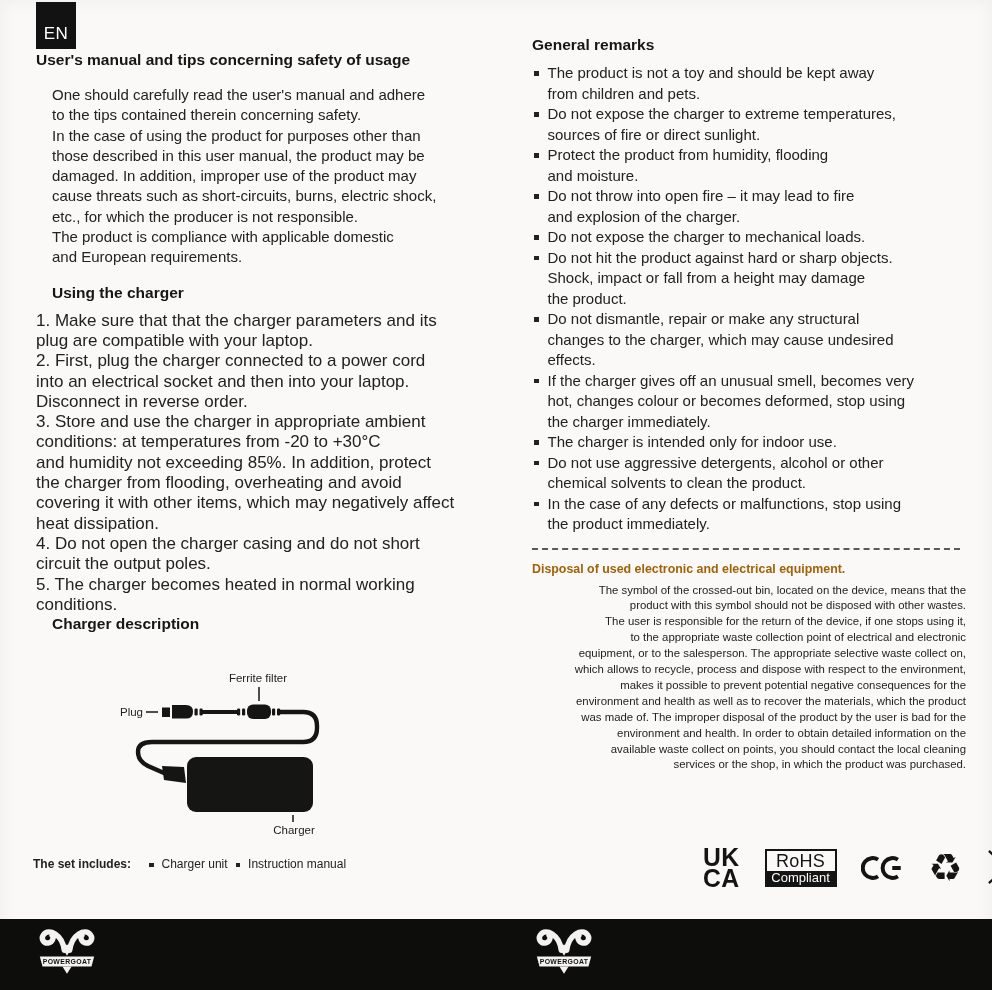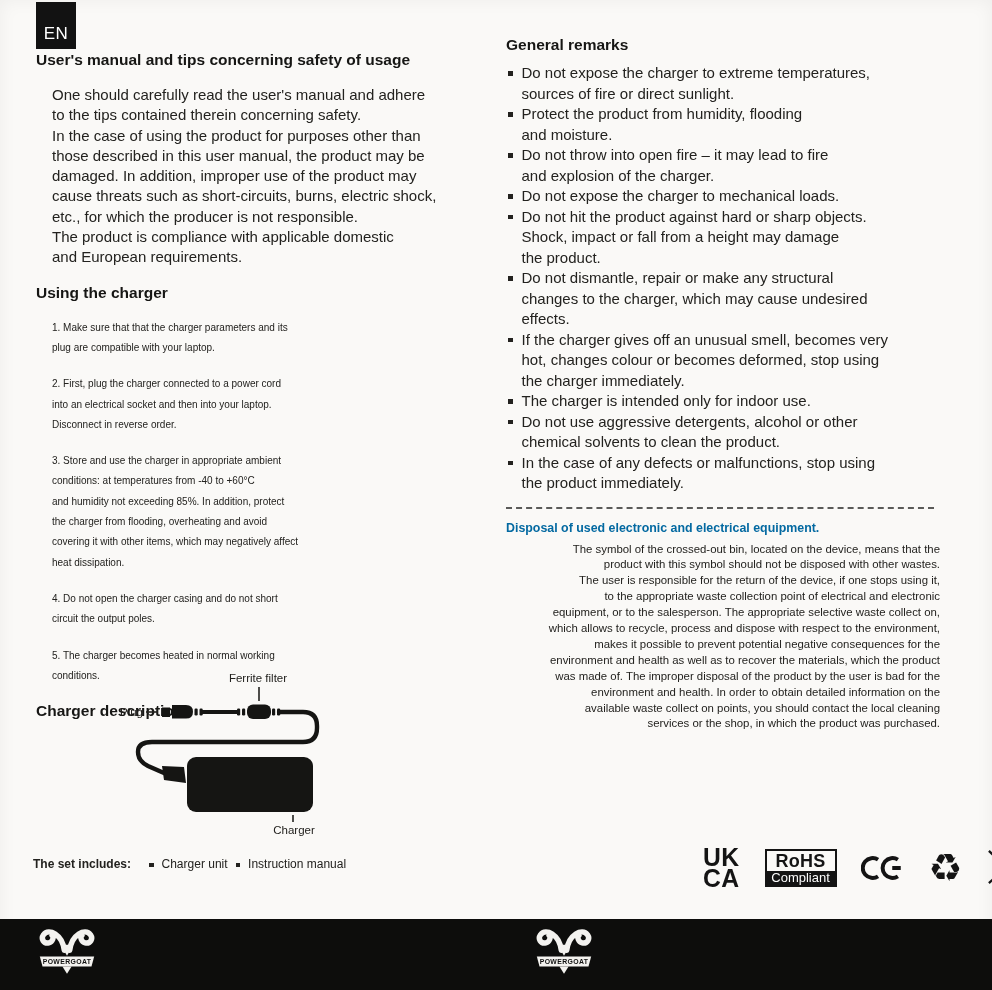--- a/index.html
+++ b/index.html
@@ -15,47 +15,47 @@
   
   .en-badge{
     position:absolute;left:36px;top:2px;width:40px;height:47px;
     background:#121212;color:#fff;
     display:flex;align-items:flex-end;justify-content:center;
     font-weight:normal;font-size:17px;padding-bottom:5px;box-sizing:border-box;
     letter-spacing:.5px;
   }
   
   .col-left{position:absolute;left:36px;top:51px;width:442px;}
-  .col-right{position:absolute;left:506px;top:36px;width:434px;}
+  .col-right{position:absolute;left:532px;top:36px;width:434px;}
   h2{font-size:15.5px;font-weight:bold;color:#161614;margin:0 0 9px 0;}
   .col-left h2{margin-top:0;}
-  .h-gap{margin-top:15px;}
+  .h-gap{margin-top:15px;margin-left:16px;}
   p.body{font-size:15px;line-height:20.3px;margin:16px;white-space:pre-line;}
-  .steps p{font-size:10px;line-height:20.3px;margin:16px;white-space:pre-line;}
+  .steps p{font-size:17px;line-height:20.3px;margin:0;white-space:pre-line;}
   
   ul.remarks{list-style:none;margin:0;padding:0;}
   ul.remarks li{display:flex;margin:0;}
   ul.remarks .sq{flex:0 0 auto;width:4.5px;height:4.5px;background:#23221f;margin:8px 9px 0 2px;}
   ul.remarks .txt{font-size:15px;line-height:20.5px;white-space:pre-line;}
   
   .dashes{border:none;border-top:2px dashed #5a5a58;margin:13px 0 12px 0;width:428px;}
-  .disposal-h{font-size:12.4px;font-weight:bold;color:#0369a1;margin:6px 0 7px 0;}
+  .disposal-h{font-size:12.4px;font-weight:bold;color:#a16207;margin:6px 0 7px 0;}
   .disposal-b{font-size:11.4px;line-height:15.9px;margin:0;white-space:pre-line;text-align:right;}
   
   .diagram{position:absolute;left:80px;top:668px;}
   .diagram text{font-family:"Liberation Sans",sans-serif;fill:#23221f;}
   
   .set-row{position:absolute;left:33px;top:857px;display:flex;align-items:center;font-size:12px;}
   .set-row .lbl{font-weight:bold;margin-right:10px;}
   .set-row .sq{width:4.5px;height:4.5px;background:#23221f;margin:2px 8px 0 8px;}
   
   .certs{position:absolute;left:702px;top:845px;display:flex;align-items:center;gap:24px;}
   .ukca{font-weight:800;font-size:26px;line-height:21px;letter-spacing:.5px;color:#141414;transform:scaleX(.95);}
   .rohs{border:2.5px solid #141414;width:68px;text-align:center;background:#faf9f7;}
-  .rohs .r1{font-weight:700;font-size:18px;line-height:20px;color:#141414;letter-spacing:.3px;}
+  .rohs .r1{font-weight:400;font-size:18px;line-height:20px;color:#141414;letter-spacing:.3px;}
   .rohs .r2{background:#141414;color:#fdfdfd;font-size:13px;line-height:14px;padding:0 2px;}
   .recycle{font-family:"DejaVu Sans",sans-serif;font-size:38px;line-height:40px;color:#141414;}
   
   .footer-bar{position:absolute;left:0;top:919px;width:992px;height:71px;background:#0d0d0c;}
   .goat{position:absolute;top:5px;}
   .goat.g1{left:38px;}
   .goat.g2{left:535px;}
   .goat text{font-family:"Liberation Sans",sans-serif;font-weight:bold;fill:#111;}
 </style>
 </head>
@@ -80,21 +80,21 @@
 and European requirements.</p>
 
     <h2 class="h-gap">Using the charger</h2>
     <div class="steps">
       <p>1. Make sure that that the charger parameters and its
 plug are compatible with your laptop.</p>
       <p>2. First, plug the charger connected to a power cord
 into an electrical socket and then into your laptop.
 Disconnect in reverse order.</p>
       <p>3. Store and use the charger in appropriate ambient
-conditions: at temperatures from -40 to +60°C
+conditions: at temperatures from -20 to +30°C
 and humidity not exceeding 85%. In addition, protect
 the charger from flooding, overheating and avoid
 covering it with other items, which may negatively affect
 heat dissipation.</p>
       <p>4. Do not open the charger casing and do not short
 circuit the output poles.</p>
       <p>5. The charger becomes heated in normal working
 conditions.</p>
     </div>
 
@@ -137,20 +137,25 @@
     <span class="lbl">The set includes:</span>
     <span class="sq"></span>
     <span>Charger unit</span>
     <span class="sq"></span>
     <span>Instruction manual</span>
   </div>
 
   <div class="col-right">
     <h2>General remarks</h2>
     <ul class="remarks">
+      <li>
+          <span class="sq"></span>
+          <span class="txt">The product is not a toy and should be kept away
+from children and pets.</span>
+        </li>
       <li>
           <span class="sq"></span>
           <span class="txt">Do not expose the charger to extreme temperatures,
 sources of fire or direct sunlight.</span>
         </li>
       <li>
           <span class="sq"></span>
           <span class="txt">Protect the product from humidity, flooding
 and moisture.</span>
         </li>

